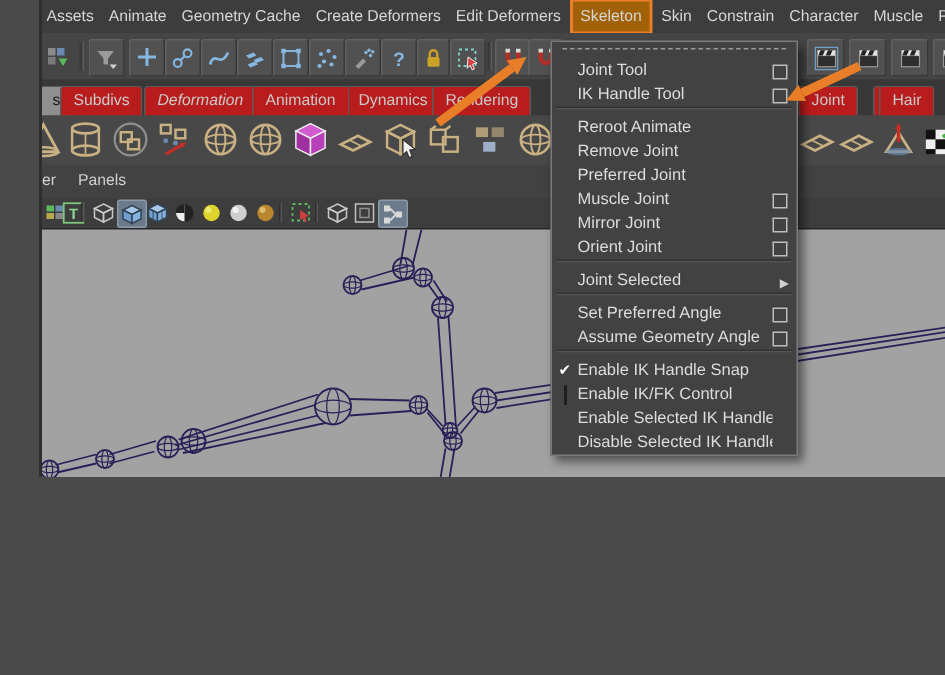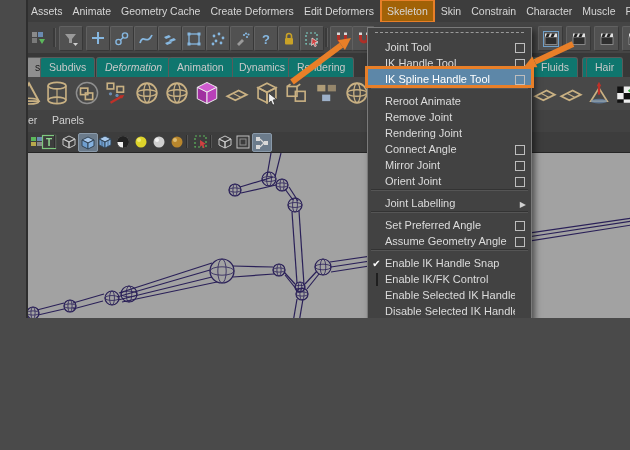--- a/index.html
+++ b/index.html
@@ -11,21 +11,21 @@
   .mb-item{color:#d6d6d6;font-size:10.5px;padding:0 5px;line-height:20px;cursor:default;}
   .mb-item.boxed{background:#a16207;box-shadow:0 0 0 2px #e87f28;margin:0 3px;}
   
   #statusline{top:22px;height:31px;background:#454545;border-bottom:1px solid #393939;}
   .tbtn{position:absolute;top:4px;height:23px;background:#515151;border:1px solid;
         border-color:#616161 #383838 #383838 #616161;border-radius:2px;
         display:flex;align-items:center;justify-content:center;}
   .tsep{position:absolute;top:6px;width:2px;height:19px;background:#3a3a3a;border-right:1px solid #5c5c5c;}
   
   #shelftabs{top:53px;height:24px;background:#383838;}
-  .tab{position:absolute;bottom:0;height:19px;background:#0f766e;border:1px solid #5a5a5a;border-bottom:none;
+  .tab{position:absolute;bottom:0;height:19px;background:#b91c1c;border:1px solid #5a5a5a;border-bottom:none;
        border-radius:3px 3px 0 0;color:#c9c9c9;font-size:10.5px;line-height:18px;padding:0 8px;}
   .tab.active{background:#8f8f8f;color:#1c1c1c;}
   
   #shelf{top:77px;height:33px;background:#484848;border-bottom:1px solid #3a3a3a;overflow:hidden;}
   .shicon{position:absolute;top:3px;width:26px;height:26px;}
   
   #panelbar{top:110px;height:22px;background:#424242;border-bottom:1px solid #363636;}
   .pb-item{position:absolute;top:0;color:#d0d0d0;font-size:10.5px;line-height:21px;}
   
   #viewtoolbar{top:132px;height:20px;background:#3d3d3d;}
@@ -219,21 +219,21 @@
         </svg>
       </div>
     </div>
   <div class="row" id="shelftabs">
       <div class="tab active" style="left: 0px;">s</div>
       <div class="tab" style="left: 14px;">Subdivs</div>
       <div class="tab" style="left: 70px; font-style: italic;">Deformation</div>
       <div class="tab" style="left: 204px;">Dynamics</div>
       <div class="tab" style="left: 142px;">Animation</div>
       <div class="tab" style="left: 262px;">Rendering</div>
-      <div class="tab" style="left: 506px;">Fluids</div>
+      <div class="tab" style="left: 506px;">Joint</div>
       <div class="tab" style="left: 556px;">Fur</div>
       <div class="tab" style="left: 560px;">Hair</div>
     </div>
   <div class="row" id="shelf">
       <div class="shicon" style="left: -10px;"><svg width="26" height="26" viewBox="0 0 16 16">
           <polygon points="8,2 14,13 2,13" fill="none" stroke="#c9b183" stroke-width="1.2"></polygon>
           <ellipse cx="8" cy="13" rx="6" ry="1.8" fill="none" stroke="#c9b183" stroke-width="1"></ellipse>
         </svg></div>
       <div class="shicon" style="left: 18px;"><svg width="26" height="26" viewBox="0 0 16 16">
           <ellipse cx="8" cy="3.5" rx="5.5" ry="2" fill="none" stroke="#c9b183" stroke-width="1.1"></ellipse>
@@ -524,46 +524,39 @@
             <span class="optbox"></span>
           </span>
         </div>
         <div class="mi">
           <span class="ck"></span>
           <span class="lbl">IK Handle Tool</span>
           <span class="opt">
             <span class="optbox"></span>
           </span>
         </div>
-        <div class="mi hl">
-          <span class="ck"></span>
-          <span class="lbl">IK Spline Handle Tool</span>
-          <span class="opt">
-            <span class="optbox"></span>
-          </span>
-        </div>
         <div class="msep"></div>
         <div class="mi">
           <span class="ck"></span>
           <span class="lbl">Reroot Animate</span>
           <span class="opt"></span>
         </div>
         <div class="mi">
           <span class="ck"></span>
           <span class="lbl">Remove Joint</span>
           <span class="opt"></span>
         </div>
         <div class="mi">
           <span class="ck"></span>
-          <span class="lbl">Rendering Joint</span>
-          <span class="opt"></span>
-        </div>
-        <div class="mi">
-          <span class="ck"></span>
-          <span class="lbl">Connect Angle</span>
+          <span class="lbl">Preferred Joint</span>
+          <span class="opt"></span>
+        </div>
+        <div class="mi">
+          <span class="ck"></span>
+          <span class="lbl">Muscle Joint</span>
           <span class="opt">
             <span class="optbox"></span>
           </span>
         </div>
         <div class="mi">
           <span class="ck"></span>
           <span class="lbl">Mirror Joint</span>
           <span class="opt">
             <span class="optbox"></span>
           </span>
@@ -571,21 +564,21 @@
         <div class="mi">
           <span class="ck"></span>
           <span class="lbl">Orient Joint</span>
           <span class="opt">
             <span class="optbox"></span>
           </span>
         </div>
         <div class="msep"></div>
         <div class="mi">
           <span class="ck"></span>
-          <span class="lbl">Joint Labelling</span>
+          <span class="lbl">Joint Selected</span>
           <span class="opt"></span>
           <span class="sub">▶</span>
         </div>
         <div class="msep"></div>
         <div class="mi">
           <span class="ck"></span>
           <span class="lbl">Set Preferred Angle</span>
           <span class="opt">
             <span class="optbox"></span>
           </span>

